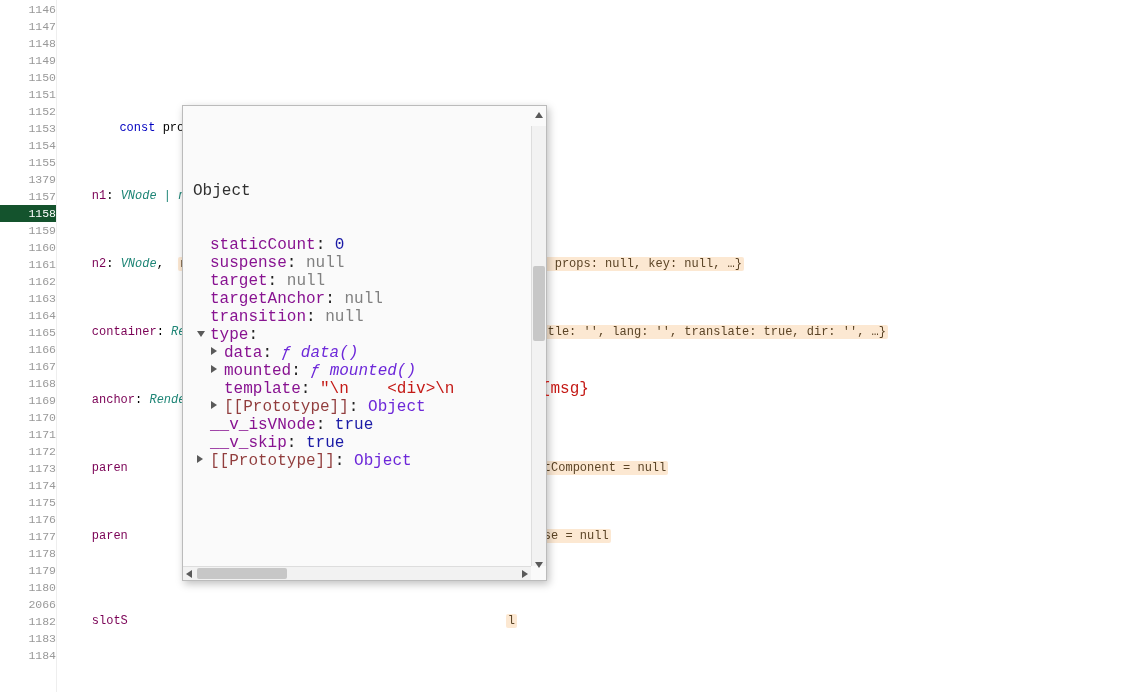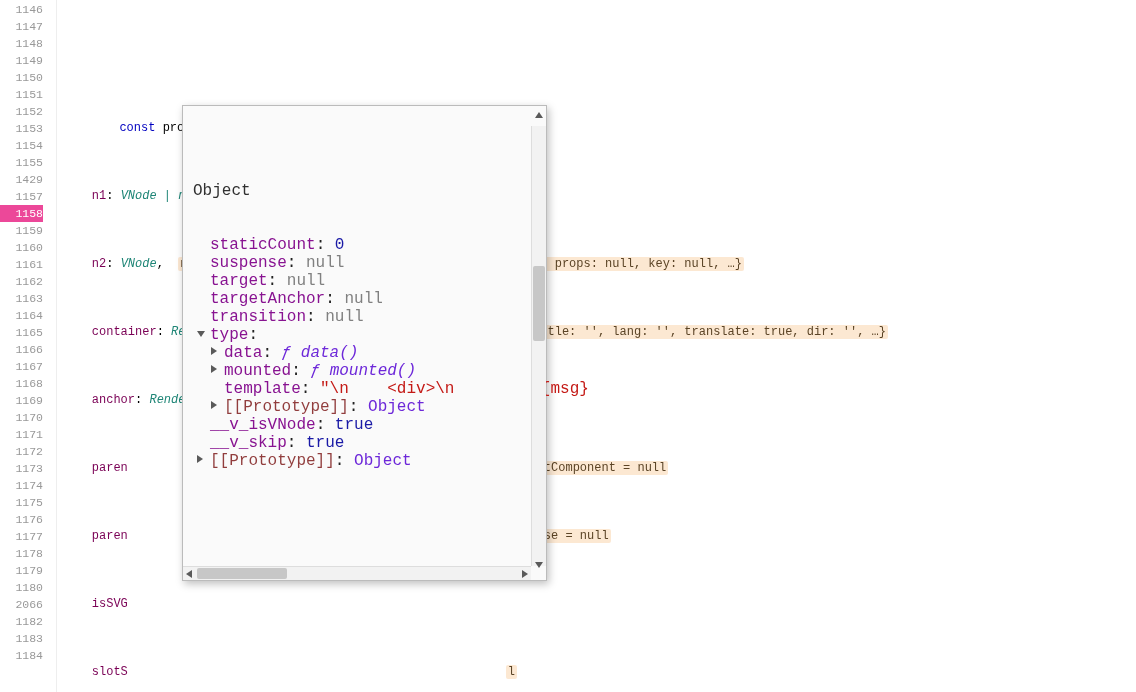--- a/index.html
+++ b/index.html
@@ -12,29 +12,28 @@
   width: 1136px;
   height: 692px;
   overflow: hidden;
 }
 .editor { display: flex; width: 100%; height: 100%; }
 .gutter {
   width: 57px;
   background: #fff;
   color: #999;
   text-align: right;
-  padding-right: 13px;
   font-size: 11.5px;
   border-right: 1px solid #eee;
   flex-shrink: 0;
   padding-top: 1px;
 }
 .gutter .ln { height: 17px; }
 .gutter .ln.current {
-  background: #ec4899;
+  background: #14532d;
   color: #fff;
 }
 .code {
   flex: 1;
   padding-left: 6px;
   padding-top: 1px;
   position: relative;
   white-space: pre;
 }
 .line { height: 17px; }
@@ -133,21 +132,21 @@
       <div class="ln">1146</div>
       <div class="ln">1147</div>
       <div class="ln">1148</div>
       <div class="ln">1149</div>
       <div class="ln">1150</div>
       <div class="ln">1151</div>
       <div class="ln">1152</div>
       <div class="ln">1153</div>
       <div class="ln">1154</div>
       <div class="ln">1155</div>
-      <div class="ln">1429</div>
+      <div class="ln">1379</div>
       <div class="ln">1157</div>
       <div class="ln current">1158</div>
       <div class="ln">1159</div>
       <div class="ln">1160</div>
       <div class="ln">1161</div>
       <div class="ln">1162</div>
       <div class="ln">1163</div>
       <div class="ln">1164</div>
       <div class="ln">1165</div>
       <div class="ln">1166</div>
@@ -181,21 +180,20 @@
     <div class="line">    <span class="decl">n2</span><span>: </span><span class="type">VNode</span><span>,</span>  <span class="hint">n2 = {__v_isVNode: true, __v_skip: true, type: {…}, props: null, key: null, …}</span></div>
 
     <div class="line">    <span class="decl">container</span><span>: </span><span class="type">RendererElement</span><span>,</span>  <span class="hint">container = div#app {align: '', title: '', lang: '', translate: true, dir: '', …}</span></div>
 
     <div class="line">    <span class="decl">anchor</span><span>: </span><span class="type">RendererNode | null</span><span>,</span>  <span class="hint">anchor = null</span></div>
 
     <div class="line">    <span class="decl">paren</span><span style="display:inline-block;width:378px"></span><span class="hint">parentComponent = null</span></div>
 
     <div class="line">    <span class="decl">paren</span><span style="display:inline-block;width:378px"></span><span class="hint">uspense = null</span></div>
 
-    <div class="line">    <span class="decl">isSVG</span></div>
 
     <div class="line">    <span class="decl">slotS</span><span style="display:inline-block;width:378px"></span><span class="hint">l</span></div>
 
     
 
     
 
     
 
     

